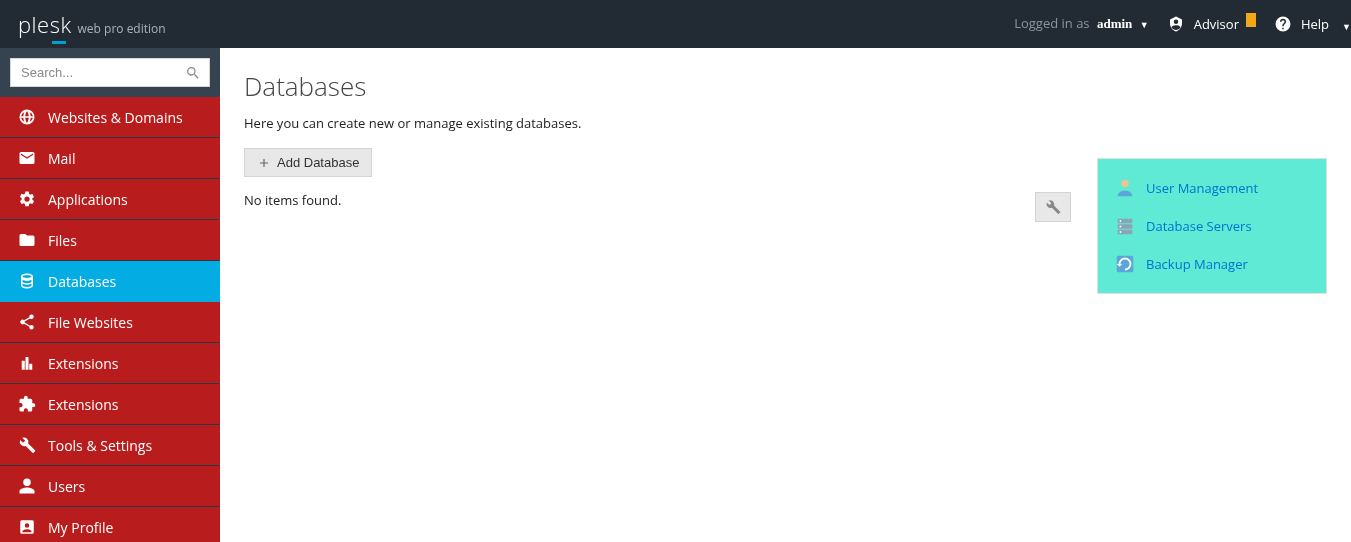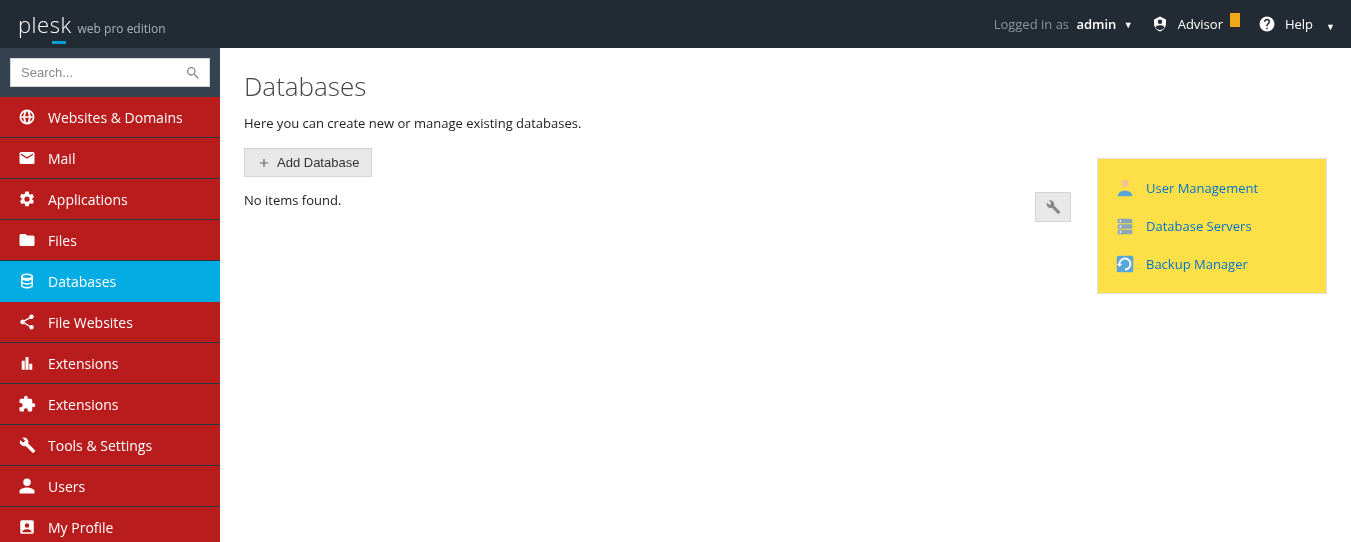--- a/index.html
+++ b/index.html
@@ -10,21 +10,21 @@
       background: #fff;
       width: 1351px;
       height: 542px;
       overflow: hidden;
     }
     .header {
       background: #222b33;
       height: 48px;
       display: flex;
       align-items: center;
-      padding: 0 16px 0 18px;
+      padding: 0 0 0 18px;
       color: #fff;
     }
     .logo {
       display: flex;
       align-items: baseline;
       gap: 6px;
     }
     .logo-main {
       font-size: 22px;
       font-weight: 300;
@@ -48,21 +48,21 @@
     }
     .header-spacer { flex: 1; }
     .header-right {
       display: flex;
       align-items: center;
       gap: 18px;
       font-size: 13px;
     }
     .login-block { text-align: right; line-height: 1.4; }
     .login-label { color: #8c959d; }
-    .login-val { color: #fff; font-weight: 600; margin-left: 4px; }
+    .login-val { color: #fff; font-weight: 600; margin-left: 4px; font-family: Liberation Serif, serif; }
     .caret { display: inline-block; font-size: 9px; margin-left: 4px; vertical-align: middle; color:#fff;}
     .advisor, .help {
       display: flex; align-items: flex-end; gap: 9px; color: #fff; cursor: pointer;
     }
     .badge {
       width: 10px; height: 14px; background: #f0a818; display: inline-block;
       position: relative; top:-6px; margin-left:-2px;
     }
     .advisor-icon, .help-icon {
       width: 18px; height: 18px; fill: #fff;
@@ -162,21 +162,21 @@
       cursor: pointer;
       position: absolute;
       right: 280px;
       top: 144px;
     }
     .tool-square svg { width: 16px; height: 16px; fill: #888; }
     
     .side-panel {
       width: 230px;
       border: 1px solid #e0e0e0;
-      background: #fde047;
+      background: #5eead4;
       position: absolute;
       right: 24px;
       top: 110px;
       padding: 10px 0;
     }
     .panel-item {
       display: flex;
       align-items: center;
       gap: 10px;
       padding: 8px 16px;

